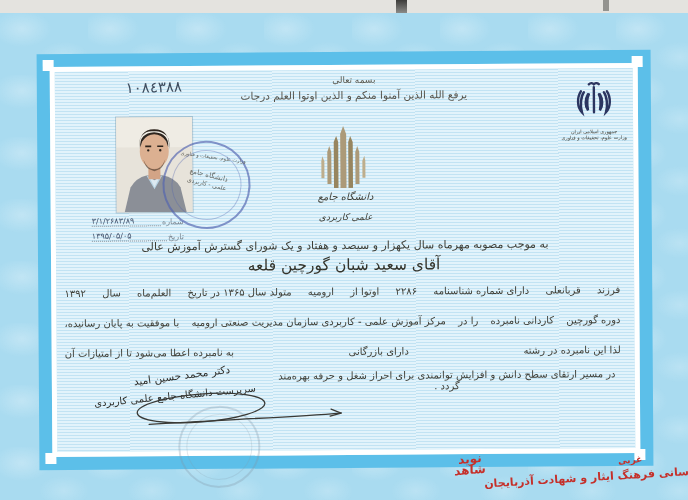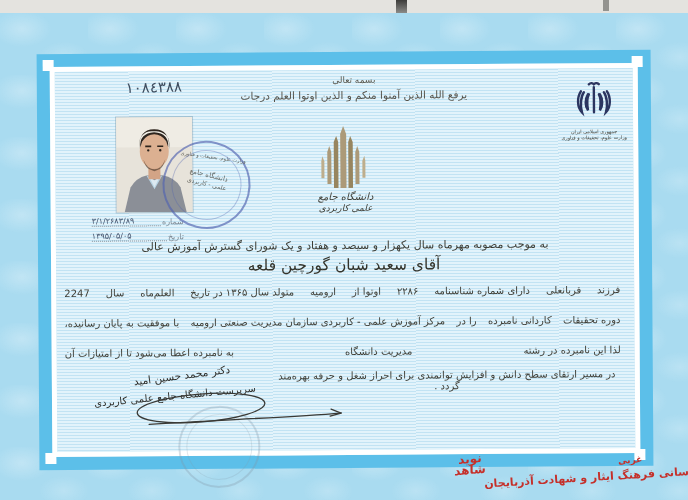--- a/index.html
+++ b/index.html
@@ -49,21 +49,21 @@
   .photo-stamp::after{content:"";position:absolute;left:7px;top:7px;right:7px;bottom:7px;border-radius:50%;
                border:1px solid rgba(82,100,176,.45);}
   
   .ref{left:92px;top:202px;width:92px;font-size:8px;color:#57636e;}
   .ref-row{display:flex;direction:rtl;align-items:flex-end;margin-bottom:5px;}
   .ref-label{color:#7d8a95;margin-left:1px;}
   .ref-val{flex:1;border-bottom:1px dotted #7d8a95;direction:ltr;color:#42506a;}
   
   .uni-logo{left:321px;top:113px;width:46px;height:62px;}
   .uni-name{left:296px;top:178px;width:100px;text-align:center;color:#6e665a;font-style:italic;}
-  .uni-name .l1{font-size:10px;} .uni-name .l2{font-size:9px;margin-top:1px;}
+  .uni-name .l1{font-size:10px;} .uni-name .l2{font-size:9px;margin-top:10px;}
   
   .intro{left:120px;top:226px;width:450px;text-align:center;font-size:11px;color:#3c3c34;}
   .g-name{left:144px;top:243px;width:400px;text-align:center;font-size:15.5px;color:#34342c;}
   .spread{left:64px;width:556px;display:flex;justify-content:space-between;direction:rtl;
           font-size:10px;color:#3e3e36;white-space:nowrap;}
   .row1{top:273px;} .row2{top:303px;} .row3{top:333px;}
   .line4{left:270px;top:357px;width:352px;text-align:center;font-size:10px;color:#3e3e36;}
   
   .sig-name{left:116px;top:355px;width:130px;text-align:center;font-size:10.5px;color:#2e2e2a;transform:rotate(-7deg);}
   .sig-title{left:84px;top:376px;width:180px;text-align:center;font-size:10px;color:#2e2e2a;transform:rotate(-5deg);z-index:6;}
@@ -178,34 +178,34 @@
       <div class="abs spread row1">
         <span>فرزند</span>
         <span>قربانعلی</span>
         <span>دارای شماره شناسنامه</span>
         <span>۲۲۸۶</span>
         <span>اوتوا از</span>
         <span>ارومیه</span>
         <span>متولد سال ۱۳۶۵ در تاریخ</span>
         <span>العلم‌ماه</span>
         <span>سال</span>
-        <span>2247</span>
+        <span>۱۳۹۲</span>
       </div>
 
       <div class="abs spread row2">
-        <span>دوره تحقیقات</span>
+        <span>دوره گورچین</span>
         <span>کاردانی نامبرده</span>
         <span>را در</span>
         <span>مرکز آموزش علمی - کاربردی سازمان مدیریت صنعتی ارومیه</span>
         <span>با موفقیت به پایان رسانیده،</span>
       </div>
 
       <div class="abs spread row3">
         <span>لذا این نامبرده در رشته</span>
-        <span>مدیریت دانشگاه</span>
+        <span>دارای بازرگانی</span>
         <span>به نامبرده اعطا می‌شود تا از امتیازات آن</span>
       </div>
 
       <div class="abs fa line4">در مسیر ارتقای سطح دانش و افزایش توانمندی برای احراز شغل و حرفه بهره‌مند گردد .</div>
 
       <div class="abs fa sig-name">دکتر محمد حسین امید</div>
       <div class="abs fa sig-title">سرپرست دانشگاه جامع علمی کاربردی</div>
       <svg class="abs scrawl" width="250" height="64" viewBox="0 0 250 64">
         <g stroke="#3a3a36" stroke-width="1.3" fill="none" stroke-linecap="round">
           <ellipse cx="92" cy="28" rx="64" ry="14" transform="rotate(-4 92 28)"></ellipse>

